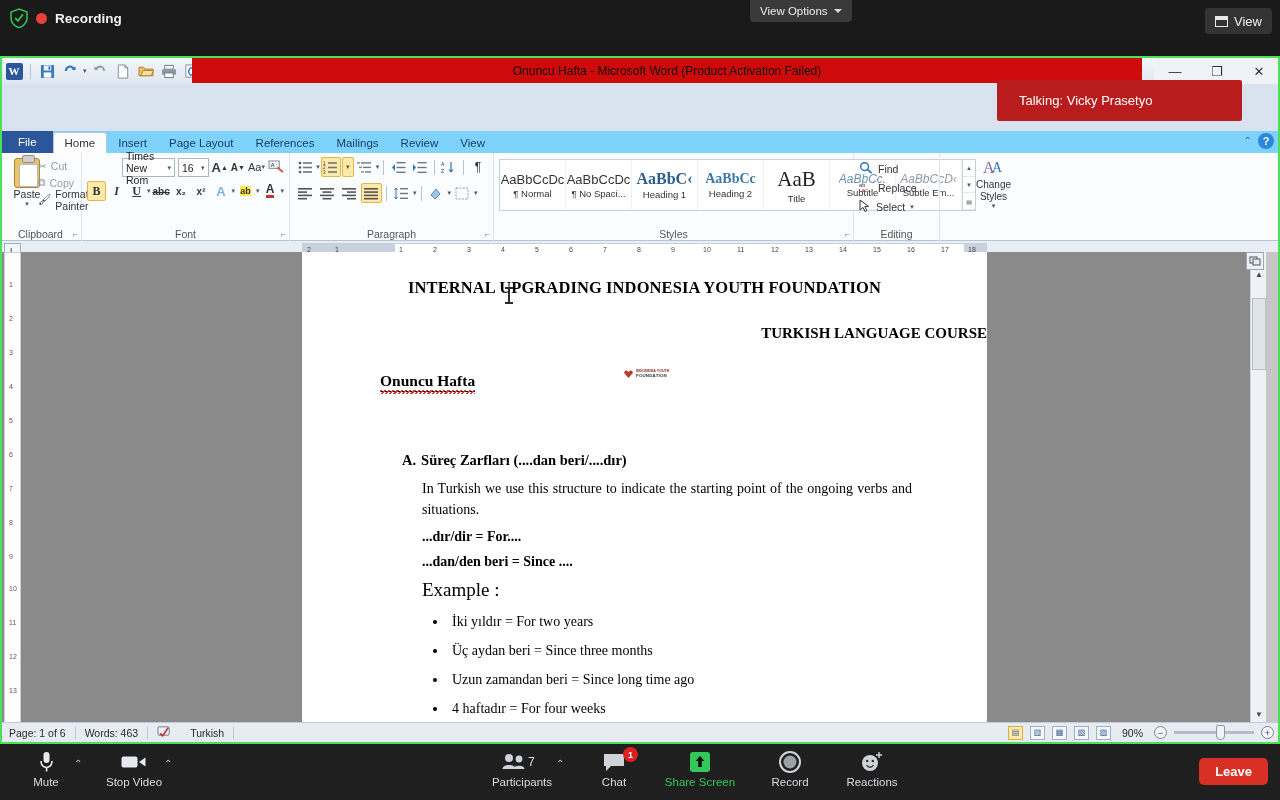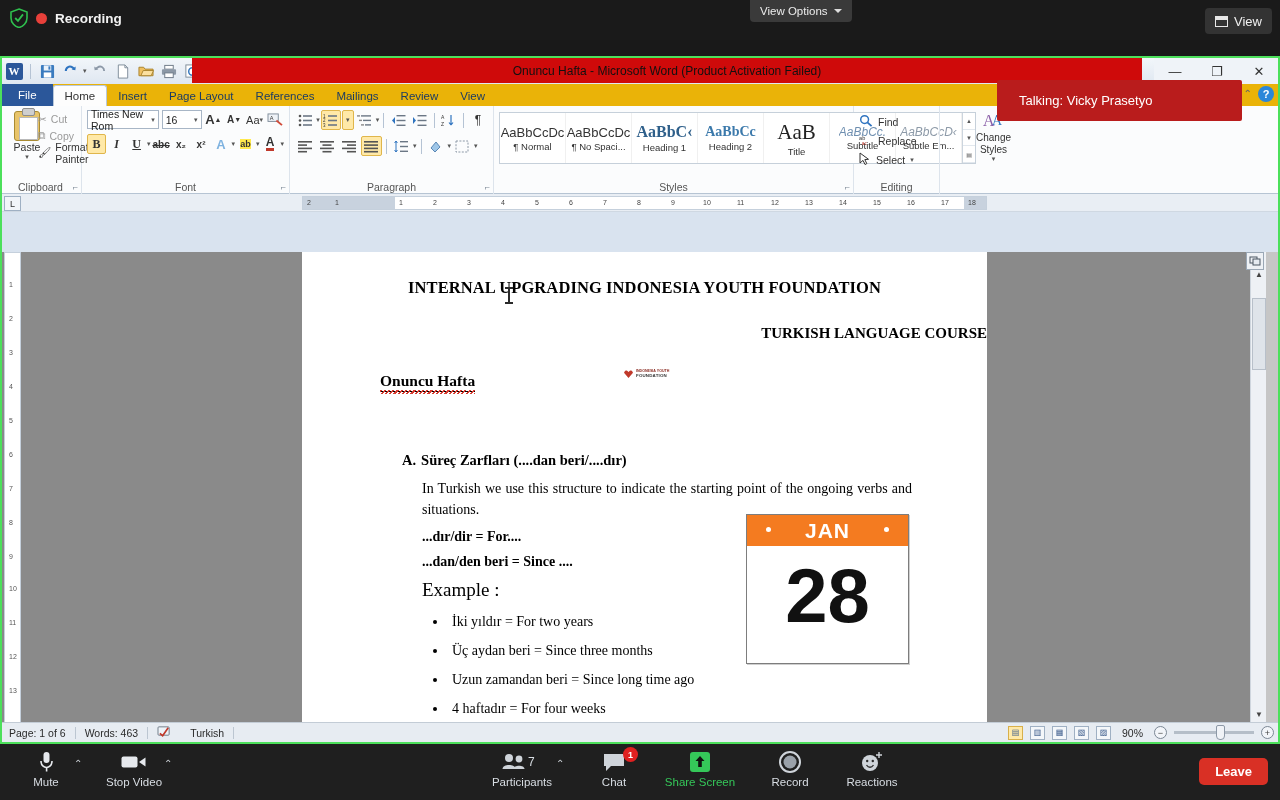--- a/index.html
+++ b/index.html
@@ -78,22 +78,22 @@
   }
   .wincontrols {
     position: absolute; right: 0; top: 0; height: 26px; display: flex;
   }
   .wincontrols div {
     width: 42px; height: 26px; display: flex; align-items: center; justify-content: center;
     color: #333; font-size: 13px; background: #eff3f8;
   }
 
   .ribbon-tabs {
-    position: relative; height: 22px; background: #eab308;
-    display: flex; align-items: flex-end; padding-left: 2px;
+    position: relative; height: 22px; background: #7dd3fc;
+    display: flex; align-items: flex-end; padding-left: 2px; margin-top: 47px;
   }
   .tab {
     height: 21px; padding: 0 11px; font-size: 11.5px; color: #1c3c63;
     display: flex; align-items: center;
   }
   .tab.file { background: #2b579a; color: #fff; height: 22px; padding: 0 16px; }
   .tab.active { background: #fdfdfd; border: 1px solid #b9c8da; border-bottom: none; color: #333; border-radius: 3px 3px 0 0;}
   .help-q {
     position: absolute; right: 6px; top: 2px; width: 16px; height: 16px;
     background: #2b87d9; color: #fff; border-radius: 50%;
@@ -120,21 +120,21 @@
   }
   .clipbd { width: 26px; height: 30px; background: #e8c46a; border: 1.5px solid #a98b32; border-radius: 3px; position: relative; }
   .clipbd:after { content:""; position:absolute; left:4px; top:5px; width:17px; height:21px; background:#fff; border:1px solid #b9b9b9; }
   .clipbd:before { content:""; position:absolute; left:7px; top:-4px; width:11px; height:6px; background:#cfcfcf; border:1px solid #8d8d8d; border-radius:2px; }
   .clip-items { position: absolute; left: 38px; top: 4px; font-size: 10.5px; color: #9a9a9a; }
   .clip-items div { display: flex; align-items: center; gap: 4px; height: 17px; }
   .clip-items div.fp { color: #333; }
 
   
   .g-font { width: 208px; }
-  .fontrow1 { display: flex; align-items: center; gap: 3px; height: 21px; }
+  .fontrow1 { display: flex; align-items: flex-end; gap: 3px; height: 21px; margin-left: 35px; }
   .fontbox {
     height: 19px; border: 1px solid #a8b6c6; background: #fff;
     font-size: 10.5px; display: flex; align-items: center; padding: 0 3px; color: #222;
     justify-content: space-between;
   }
   .fontbox.name { width: 84px; }
   .fontbox.size { width: 46px; }
   .ddar { font-size: 7px; color: #555; }
   .ibtn {
     width: 21px; height: 20px; display: flex; align-items: center; justify-content: center;
@@ -807,28 +807,20 @@
           <div class="plain-line">Example :</div>
 
           <ul class="bullets">
             <li>İki yıldır = For two years</li>
             <li>Üç aydan beri = Since three months</li>
             <li>Uzun zamandan beri = Since long time ago</li>
             <li>4 haftadır = For four weeks</li>
             <li>İki gündür = For two days</li>
           </ul>
 
-          <div class="cal">
-            <div class="cal-head">
-              <span class="dot l"></span>
-              <span>JAN</span>
-              <span class="dot r"></span>
-            </div>
-            <div class="cal-day">28</div>
-          </div>
 
           <div class="cursor-ibeam"></div>
         </div>
       </div>
 
       <div class="vscroll">
         <div class="arr" style="top:14px">▲</div>
         <div class="thumb"></div>
         <div class="arr" style="bottom:58px">▼</div>
         <div class="arr" style="bottom:40px">⯅</div>

